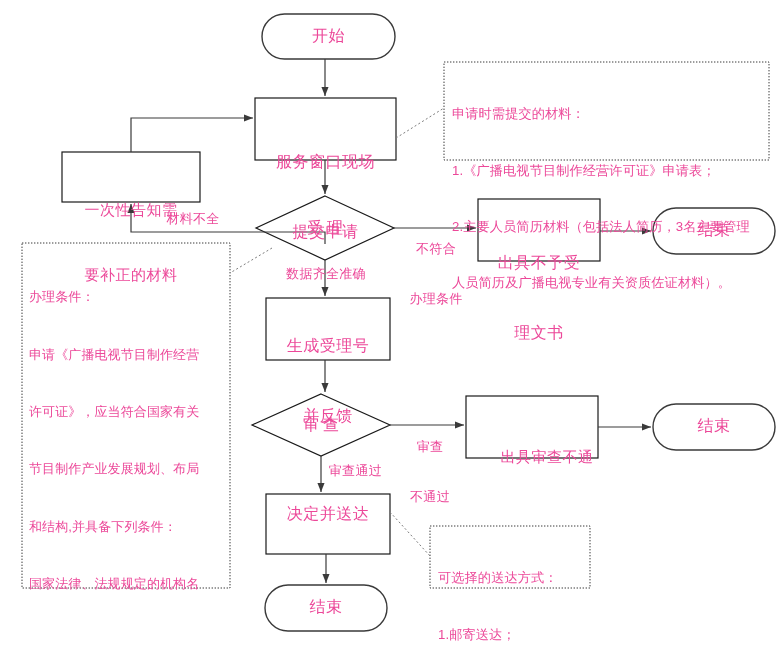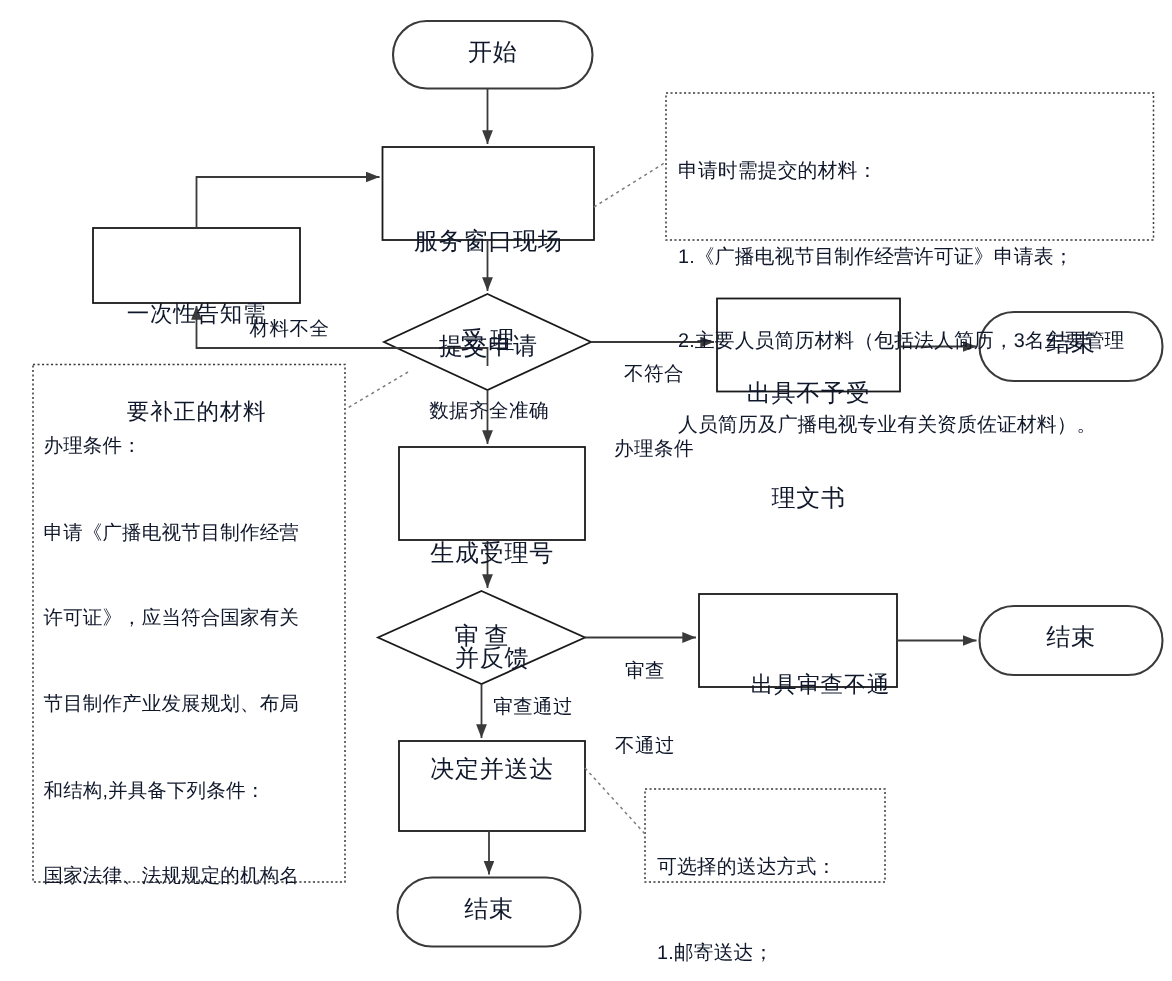--- a/index.html
+++ b/index.html
@@ -36,21 +36,21 @@
   }
   .note-box {
     fill: #ffffff;
     stroke: #3a3a3a;
     stroke-width: 1;
     stroke-dasharray: 1.4 1.6;
   }
   
   .txt {
     position: absolute;
-    color: #0f172a;
+    color: #ec4899;
     font-family: "Liberation Sans", "DejaVu Sans", sans-serif;
     white-space: pre;
     line-height: 1.26;
   }
   .node-label {
     text-align: center;
     font-size: 16px;
     letter-spacing: 0.5px;
   }
   .node-label.two-line { line-height: 1.45; }
@@ -155,21 +155,21 @@
 
   <div class="txt node-label" style="left:256px; top:218px; width:138px; letter-spacing:4px; text-indent:4px;">受理</div>
 
   <div class="txt node-label two-line" style="left:478px; top:205px; width:122px;">
     <div>出具不予受</div>
     <div>理文书</div>
   </div>
 
   <div class="txt node-label" style="left:653px; top:220px; width:122px;">结束</div>
 
-  <div class="txt node-label two-line" style="left:266px; top:312px; width:124px;">
+  <div class="txt node-label two-line" style="left:266px; top:290px; width:124px;font-family:Liberation Mono, monospace;">
     <div>生成受理号</div>
     <div>并反馈</div>
   </div>
 
   <div class="txt node-label" style="left:252px; top:415px; width:138px; letter-spacing:4px; text-indent:4px;">审查</div>
 
   <div class="txt node-label two-line" style="left:481px; top:402px; width:132px; font-size:15px;">
     <div>出具审查不通</div>
   </div>
 

